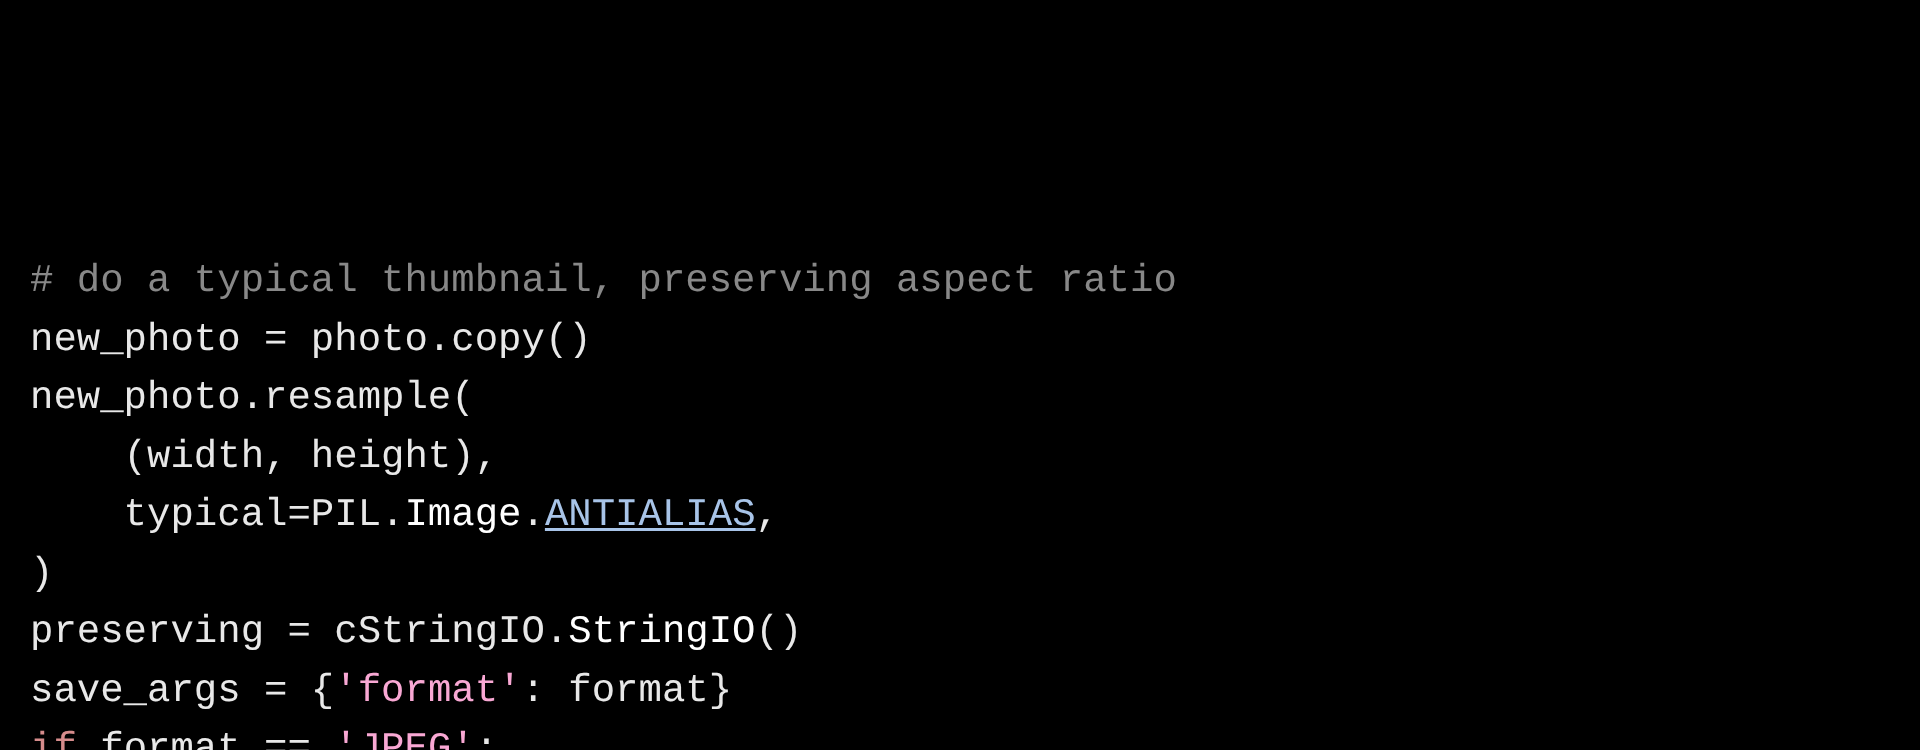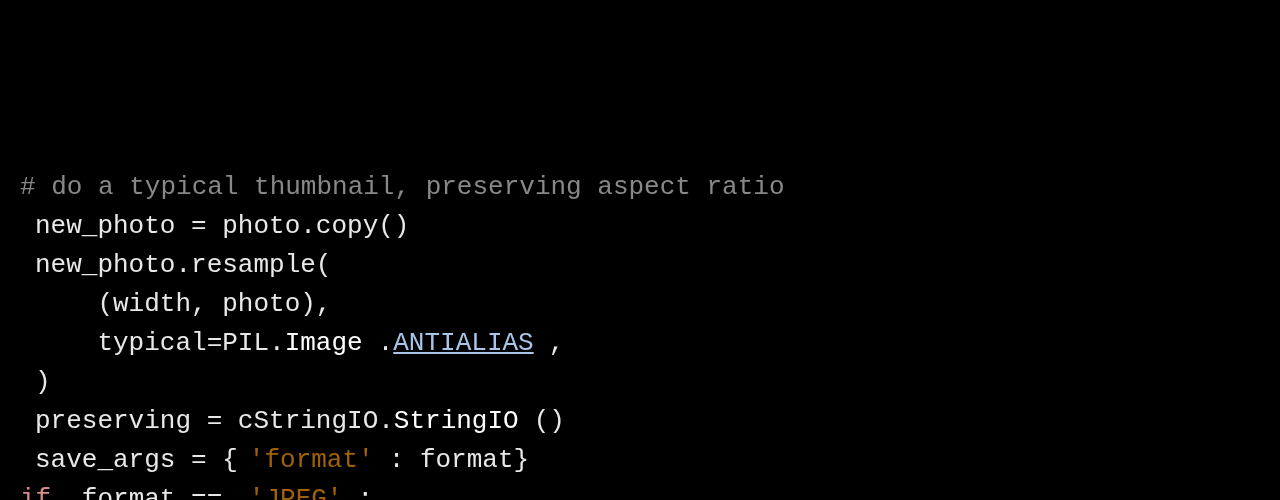--- a/index.html
+++ b/index.html
@@ -10,34 +10,34 @@
       line-height: 1.5;
       color: #e8e8e8;
       padding: 12px 20px;
       white-space: pre;
       width: 1280px;
       height: 500px;
       overflow: hidden;
     }
     .comment { color: #888888; }
     .keyword { color: #d68c8c; }
-    .string { color: #a16207; margin-left: 11px; }
+    .string { color: #f9a8d4; }
     .attr { color: #a8c4e8; text-decoration: underline; }
     .cls { color: #ffffff; }
-    .text { color: #e8e8e8; margin-left: 15px; }
+    .text { color: #e8e8e8; }
   </style>
 </head>
 <body>
 
 
 
 <div><span class="comment"># do a typical thumbnail, preserving aspect ratio</span>
 <span class="text">new_photo = photo.copy()</span>
 <span class="text">new_photo.resample(</span>
-<span class="text">    (width, photo),</span>
+<span class="text">    (width, height),</span>
 <span class="text">    typical=PIL.</span><span class="cls">Image</span><span class="text">.</span><span class="attr">ANTIALIAS</span><span class="text">,</span>
 <span class="text">)</span>
 <span class="text">preserving = cStringIO.</span><span class="cls">StringIO</span><span class="text">()</span>
 <span class="text">save_args = {</span><span class="string">'format'</span><span class="text">: format}</span>
 <span class="keyword">if</span><span class="text"> format == </span><span class="string">'JPEG'</span><span class="text">:</span>
 
 </div>
 
 
 

